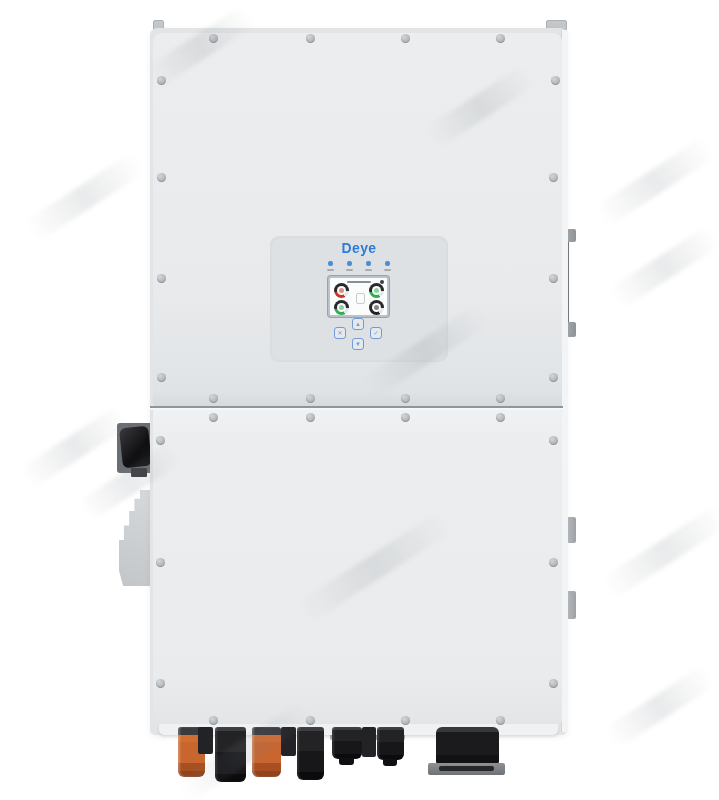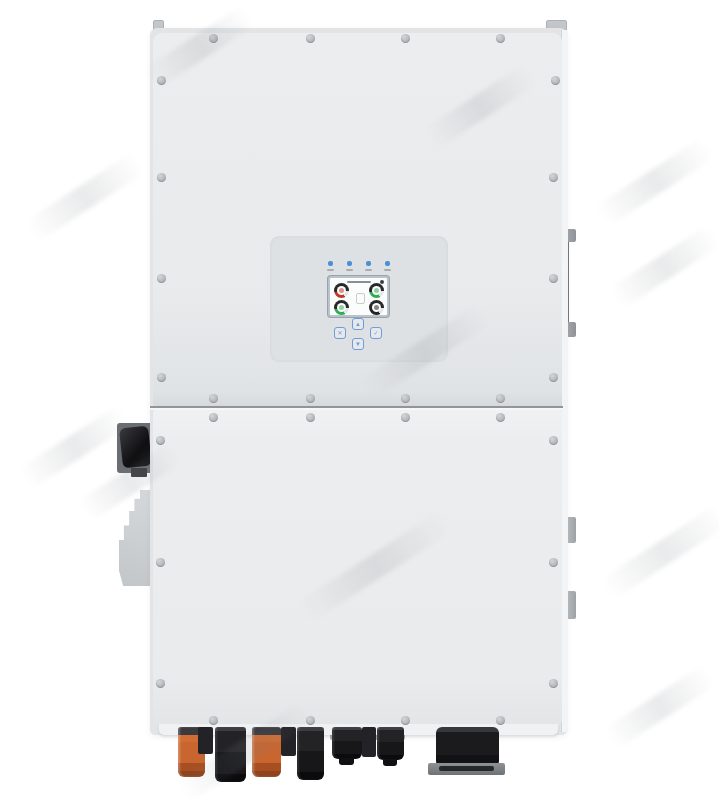--- a/index.html
+++ b/index.html
@@ -109,20 +109,21 @@
 
   <div class="chassis"></div>
   <div class="side-right"></div>
   <div class="door"></div>
   <div class="seam"></div>
   <div class="seam-light"></div>
   <div class="lower"></div>
   <div class="lip"></div>
 
   <div class="panel">
+    <div class="logo">Deye</div>
     <div class="led-row">
         <div class="led">
           <i class="led-dot"></i>
           <i class="led-label"></i>
         </div>
         <div class="led">
           <i class="led-dot"></i>
           <i class="led-label"></i>
         </div>
         <div class="led">

